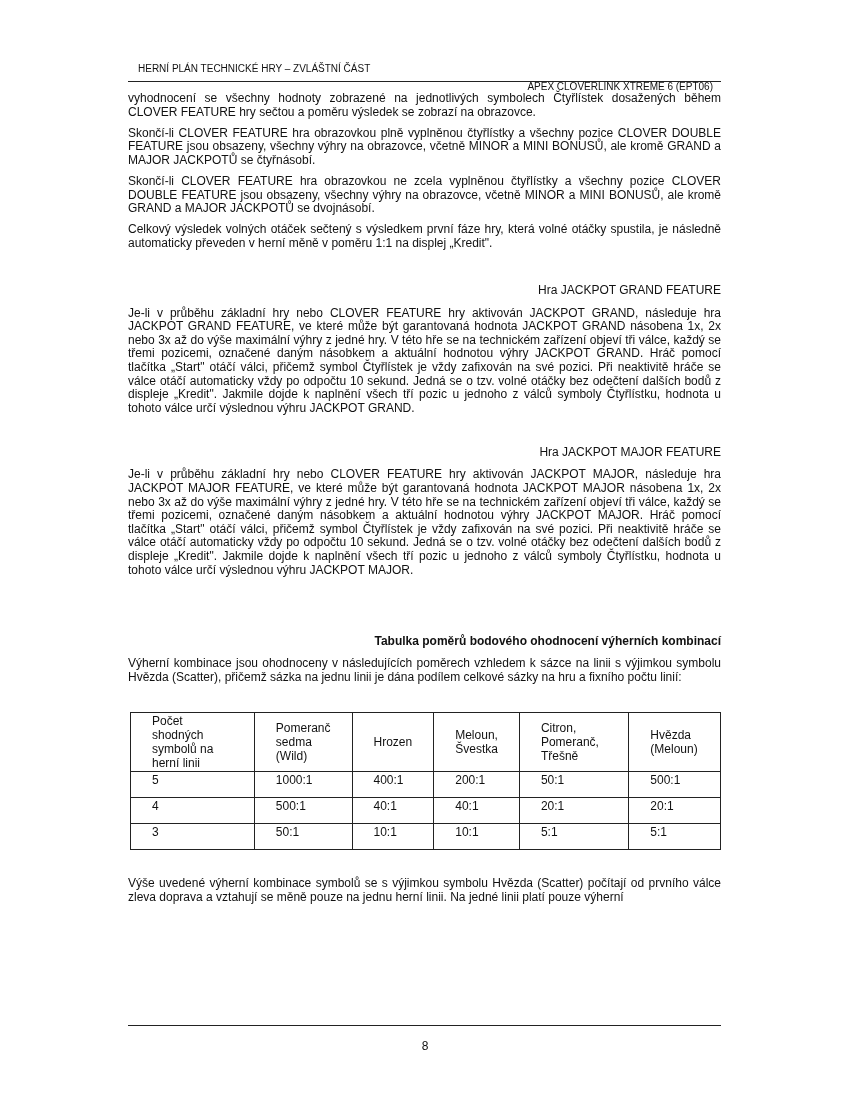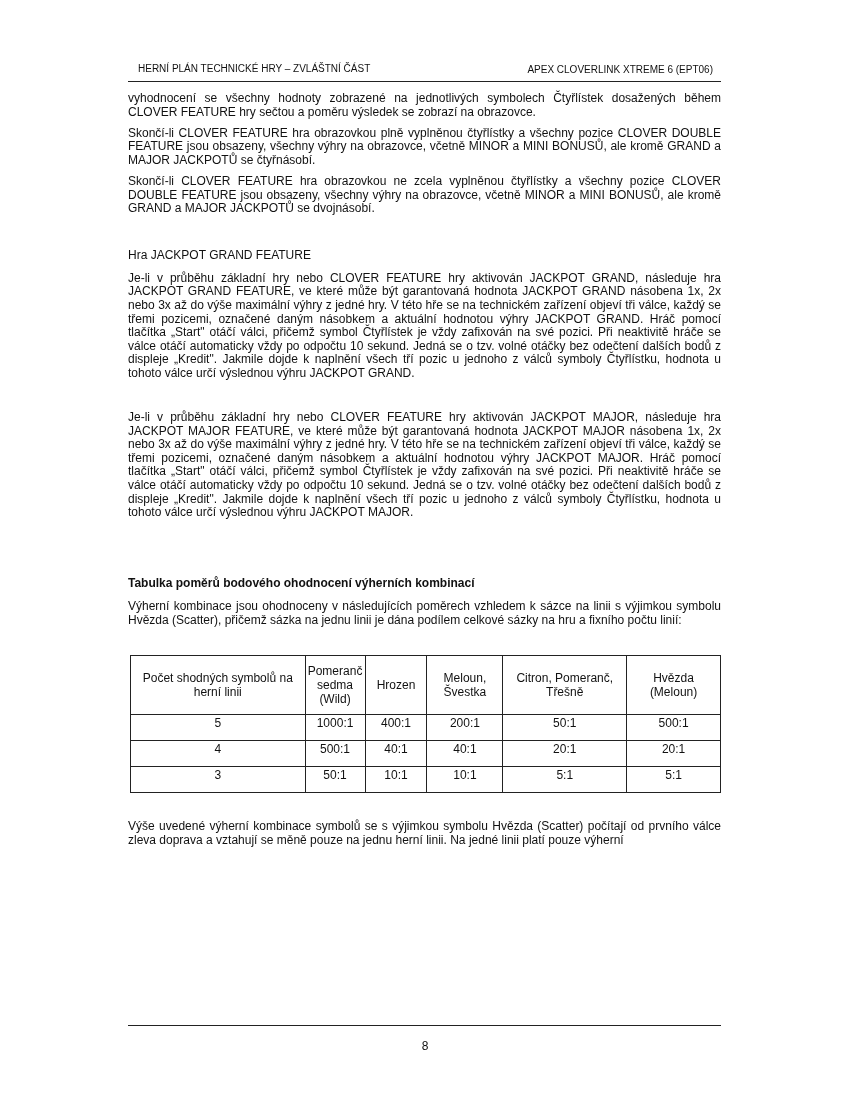--- a/index.html
+++ b/index.html
@@ -2,35 +2,35 @@
 <html><head>
 <meta charset="utf-8">
 <style>
   html, body { margin: 0; padding: 0; background: #ffffff; }
   body { width: 850px; height: 1100px; position: relative; overflow: hidden;
          font-family: "Liberation Sans", sans-serif; color: #111; }
   .page { position: absolute; left: 0; top: 0; width: 850px; height: 1100px; }
   .header { position: absolute; left: 128px; top: 63px; width: 593px; height: 16px;
             font-size: 10px; letter-spacing: 0; }
   .header .left { position: absolute; left: 10px; top: 0; }
-  .header .right { position: absolute; right: 8px; top: 1px; }
+  .header .right { position: absolute; right: 8px; top: 18px; }
   .header-rule { position: absolute; left: 128px; top: 81px; width: 593px; height: 0;
                  border-top: 1.5px solid #222; }
   .content { position: absolute; left: 128px; top: 92px; width: 593px; font-size: 12px;
              line-height: 13.6px; }
   .content p { margin: 0 0 7.5px 0; text-align: justify; }
-  .content h3 { font-size: 12px; font-weight: normal; margin: 0 0 9px 0; }
+  .content h3 { font-size: 12px; font-weight: normal; margin: 0 0 9px 0; text-align: right; }
   .content h3.bold { font-weight: bold; }
   .gap-1 { height: 26px; }
   .gap-2 { height: 23px; }
   .gap-3 { height: 50px; }
   table.paytable { border-collapse: collapse; margin: 28px 0 0 2px; width: 591px;
                    font-size: 12px; line-height: 14px; }
-  table.paytable td, table.paytable th { border: 1px solid #222; text-align: center;
-                   font-weight: normal; padding: 0 2px; }
+  table.paytable td, table.paytable th { border: 1px solid #222; text-align: left;
+                   font-weight: normal; padding: 0 21px; }
   table.paytable th { height: 58px; vertical-align: middle; }
   table.paytable td { height: 24px; vertical-align: top; padding-top: 1px; }
   .after-table { margin-top: 27px !important; }
   .footer-rule { position: absolute; left: 128px; top: 1025px; width: 593px; height: 0;
                  border-top: 1.2px solid #222; }
   .page-number { position: absolute; left: 0; width: 850px; top: 1039px; text-align: center;
                  font-size: 12px; }
 </style>
 </head>
 <body>
@@ -40,28 +40,30 @@
   <div class="header">
     <span class="left">HERNÍ PLÁN TECHNICKÉ HRY – ZVLÁŠTNÍ ČÁST</span>
     <span class="right">APEX CLOVERLINK XTREME 6 (EPT06)</span>
   </div>
   <div class="header-rule"></div>
 
   <div class="content">
     <p>vyhodnocení se všechny hodnoty zobrazené na jednotlivých symbolech Čtyřlístek dosažených během CLOVER FEATURE hry sečtou a poměru výsledek se zobrazí na obrazovce.</p>
     <p>Skončí-li CLOVER FEATURE hra obrazovkou plně vyplněnou čtyřlístky a všechny pozice CLOVER DOUBLE FEATURE jsou obsazeny, všechny výhry na obrazovce, včetně MINOR a MINI BONUSŮ, ale kromě GRAND a MAJOR JACKPOTŮ se čtyřnásobí.</p>
     <p>Skončí-li CLOVER FEATURE hra obrazovkou ne zcela vyplněnou čtyřlístky a všechny pozice CLOVER DOUBLE FEATURE jsou obsazeny, všechny výhry na obrazovce, včetně MINOR a MINI BONUSŮ, ale kromě GRAND a MAJOR JACKPOTŮ se dvojnásobí.</p>
+    <p>Celkový výsledek volných otáček sečtený s výsledkem první fáze hry, která volné otáčky spustila, je následně automaticky převeden v herní měně v poměru 1:1 na displej „Kredit".</p>
 
     <div class="gap-1"></div>
 
     <h3>Hra JACKPOT GRAND FEATURE</h3>
     <p>Je-li v průběhu základní hry nebo CLOVER FEATURE hry aktivován JACKPOT GRAND, následuje hra JACKPOT GRAND FEATURE, ve které může být garantovaná hodnota JACKPOT GRAND násobena 1x, 2x nebo 3x až do výše maximální výhry z jedné hry. V této hře se na technickém zařízení objeví tři válce, každý se třemi pozicemi, označené daným násobkem a aktuální hodnotou výhry JACKPOT GRAND. Hráč pomocí tlačítka „Start" otáčí válci, přičemž symbol Čtyřlístek je vždy zafixován na své pozici. Při neaktivitě hráče se válce otáčí automaticky vždy po odpočtu 10 sekund. Jedná se o tzv. volné otáčky bez odečtení dalších bodů z displeje „Kredit". Jakmile dojde k naplnění všech tří pozic u jednoho z válců symboly Čtyřlístku, hodnota u tohoto válce určí výslednou výhru JACKPOT GRAND.</p>
 
     <div class="gap-2"></div>
 
+    <h3>Hra JACKPOT MAJOR FEATURE</h3>
     <p>Je-li v průběhu základní hry nebo CLOVER FEATURE hry aktivován JACKPOT MAJOR, následuje hra JACKPOT MAJOR FEATURE, ve které může být garantovaná hodnota JACKPOT MAJOR násobena 1x, 2x nebo 3x až do výše maximální výhry z jedné hry. V této hře se na technickém zařízení objeví tři válce, každý se třemi pozicemi, označené daným násobkem a aktuální hodnotou výhry JACKPOT MAJOR. Hráč pomocí tlačítka „Start" otáčí válci, přičemž symbol Čtyřlístek je vždy zafixován na své pozici. Při neaktivitě hráče se válce otáčí automaticky vždy po odpočtu 10 sekund. Jedná se o tzv. volné otáčky bez odečtení dalších bodů z displeje „Kredit". Jakmile dojde k naplnění všech tří pozic u jednoho z válců symboly Čtyřlístku, hodnota u tohoto válce určí výslednou výhru JACKPOT MAJOR.</p>
 
     <div class="gap-3"></div>
 
     <h3 class="bold">Tabulka poměrů bodového ohodnocení výherních kombinací</h3>
     <p>Výherní kombinace jsou ohodnoceny v následujících poměrech vzhledem k sázce na linii s výjimkou symbolu Hvězda (Scatter), přičemž sázka na jednu linii je dána podílem celkové sázky na hru a fixního počtu linií:</p>
 
     <table class="paytable">
       <colgroup>
         <col style="width:175px">

